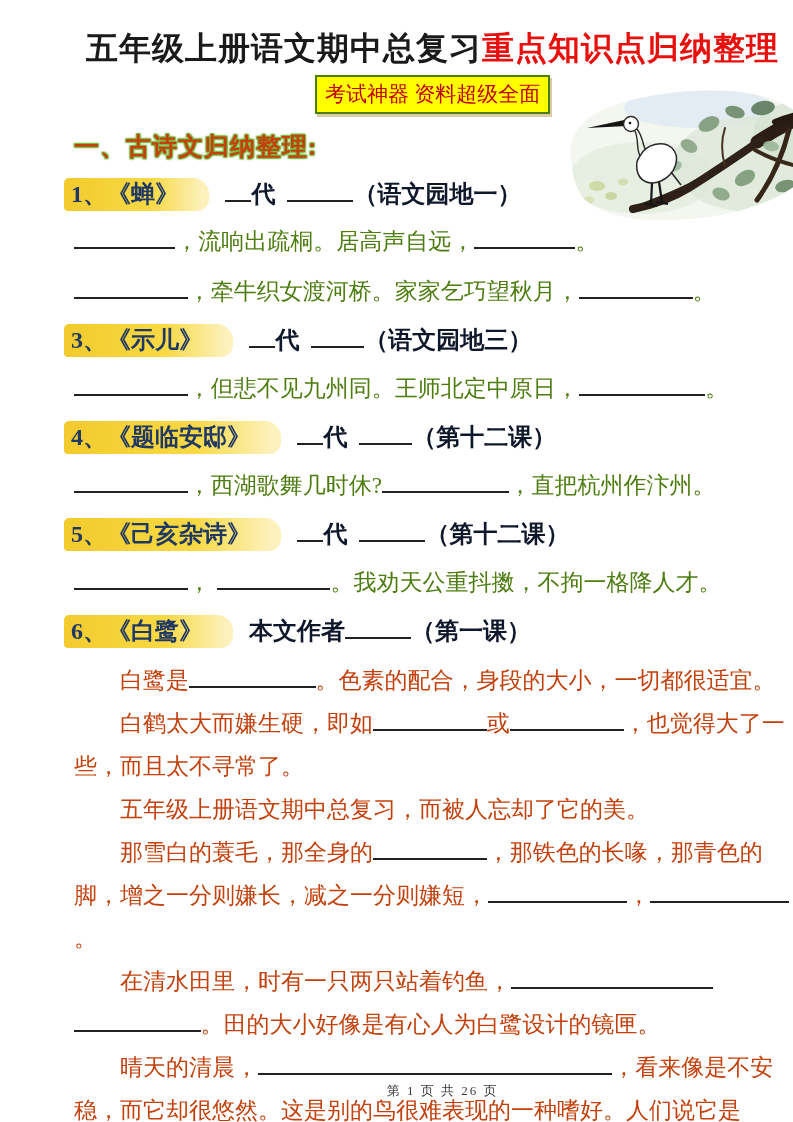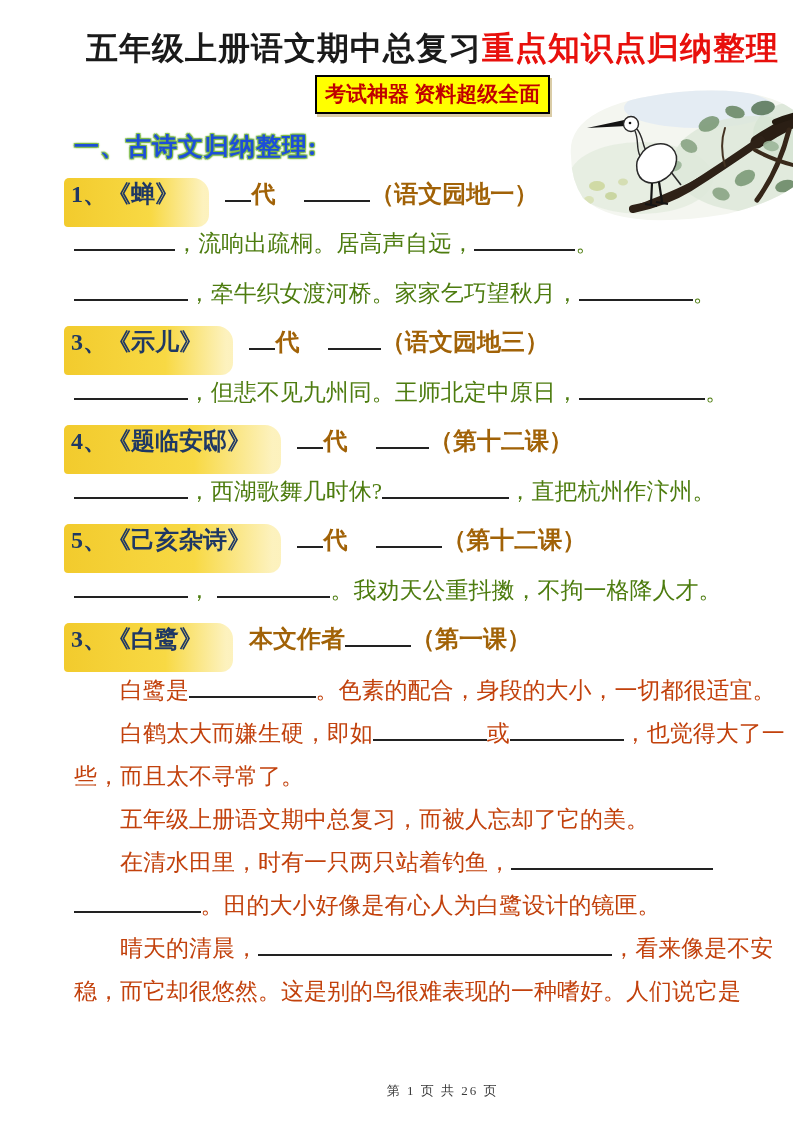--- a/index.html
+++ b/index.html
@@ -18,46 +18,46 @@
     margin:0; text-align:center;
     font-size:32px; font-weight:bold; letter-spacing:1px;
     line-height:1.25; white-space:nowrap;
   }
   .doc-title .red { color:#e8100c; }
 
   .badge-row { text-align:center; margin-top:7px; }
   .badge {
     display:inline-block;
     background:#ffff00; color:#c00000;
-    font-size:21px; font-weight:bold;
+    font-size:21px; font-weight:normal;
     padding:3px 8px 4px 8px;
-    border:2px solid #000000;
+    border:2px solid #4d7c0f;
     box-shadow:2px 3px 0 rgba(150,110,0,.35);
     white-space:pre-wrap;
   }
 
   .section-heading {
     margin-top:16px; width:-moz-fit-content; width:fit-content;
-    font-size:25px; font-weight:bold; color:#1d4ed8;
+    font-size:25px; font-weight:bold; color:#c2410c;
     text-shadow: 1px 1px 1px #79b842, -1px -1px 1px #79b842,
                  1px -1px 1px #79b842, -1px 1px 1px #79b842, 0 0 3px #9ccf6a;
     letter-spacing:1px;
   }
 
   .item { margin-top:15px; }
   .item-heading { font-size:24px; font-weight:bold; line-height:1.35; }
   .item-label {
     color:#1f3864;
     background:linear-gradient(90deg,#f2cb2d 0%,#f8d944 60%,rgba(248,217,68,.35) 96%);
     border-radius:5px 16px 12px 4px;
-    padding:3px 30px 20px 7px;
+    padding:3px 30px 4px 7px;
     margin-left:-10px;
     box-decoration-break:clone;
   }
-  .item-meta { margin-left:16px; color:#a16207; white-space:pre-wrap;font-family:Liberation Mono, monospace; }
+  .item-meta { margin-left:16px; color:#0f172a; white-space:pre-wrap; }
 
   .fill-line {
     margin-top:15px; font-size:23px; line-height:1.5;
     white-space:pre-wrap; color:#4d7c0f;
   }
 
   .para {
     margin:0; font-size:23px; line-height:43px;
     text-indent:2em; white-space:pre-wrap; color:#c2410c;
   }
@@ -110,25 +110,26 @@
         </div>
         <div class="item">
           <div class="item-heading"><span class="item-label">4、《题临安邸》</span><span class="item-meta"><span class="blank" style="width: 1.1em;"></span>代  <span class="blank" style="width: 2.2em;"></span>（第十二课）</span></div>
           <div class="fill-line"><span class="blank" style="width: 4.95em;"></span>，西湖歌舞几时休?<span class="blank" style="width: 5.5em;"></span>，直把杭州作汴州。</div>
         </div>
         <div class="item">
           <div class="item-heading"><span class="item-label">5、《己亥杂诗》</span><span class="item-meta"><span class="blank" style="width: 1.1em;"></span>代  <span class="blank" style="width: 2.75em;"></span>（第十二课）</span></div>
           <div class="fill-line"><span class="blank" style="width: 4.95em;"></span>， <span class="blank" style="width: 4.95em;"></span>。我劝天公重抖擞，不拘一格降人才。</div>
         </div>
         <div class="item">
-          <div class="item-heading"><span class="item-label">3、《白鹭》</span><span class="item-meta">本文作者<span class="blank" style="width: 2.75em;"></span>（第一课）</span></div>
+          <div class="item-heading"><span class="item-label">6、《白鹭》</span><span class="item-meta">本文作者<span class="blank" style="width: 2.75em;"></span>（第一课）</span></div>
           <div class="paras">
             <p class="para">白鹭是<span class="blank" style="width: 5.5em;"></span>。色素的配合，身段的大小，一切都很适宜。</p>
             <p class="para">白鹤太大而嫌生硬，即如<span class="blank" style="width: 4.95em;"></span>或<span class="blank" style="width: 4.95em;"></span>，也觉得大了一些，而且太不寻常了。</p>
             <p class="para">五年级上册语文期中总复习，而被人忘却了它的美。</p>
+            <p class="para">那雪白的蓑毛，那全身的<span class="blank" style="width: 4.95em;"></span>，那铁色的长喙，那青色的脚，增之一分则嫌长，减之一分则嫌短，<span class="blank" style="width: 6.05em;"></span>，<span class="blank" style="width: 6.05em;"></span>。</p>
             <p class="para">在清水田里，时有一只两只站着钓鱼，<span class="blank" style="width: 8.8em;"></span> <span class="blank" style="width: 5.5em;"></span>。田的大小好像是有心人为白鹭设计的镜匣。</p>
             <p class="para">晴天的清晨，<span class="blank" style="width: 15.4em;"></span>，看来像是不安稳，而它却很悠然。这是别的鸟很难表现的一种嗜好。人们说它是</p>
           </div>
         </div>
       </div>
 
   </div>
 
   <svg class="illustration" viewBox="0 0 276 146" xmlns="http://www.w3.org/2000/svg" aria-hidden="true">
     <defs>

